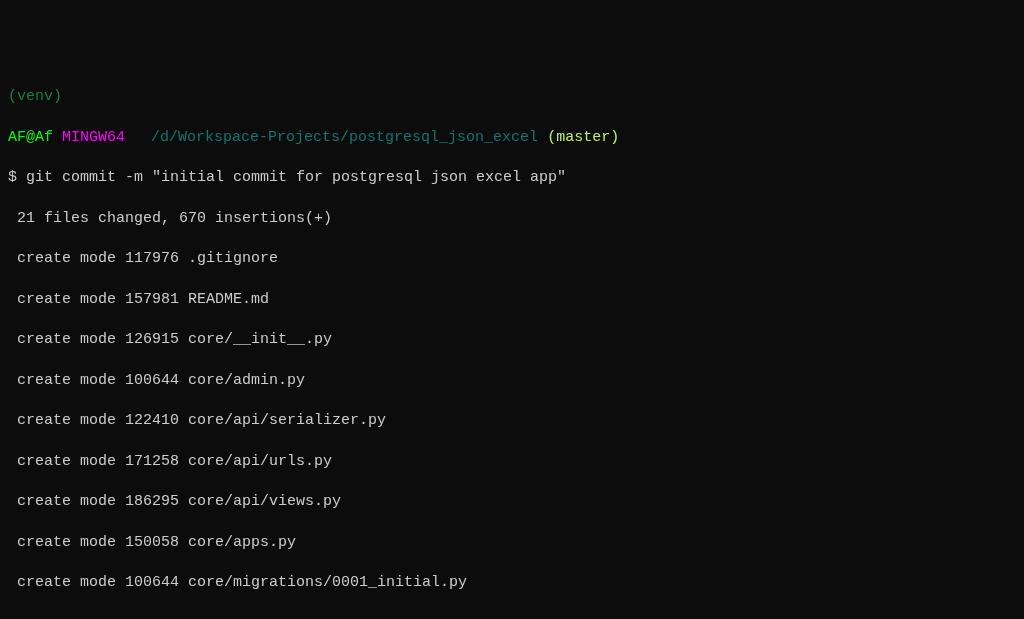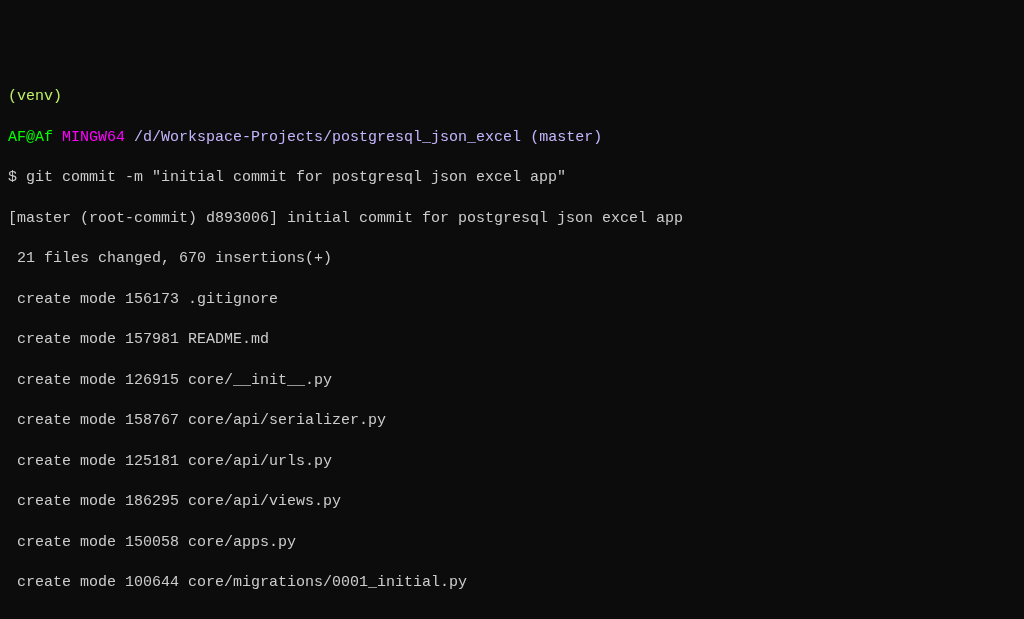--- a/index.html
+++ b/index.html
@@ -14,58 +14,59 @@
       line-height: 1.35;
       color: #cccccc;
       padding: 6px 8px;
       white-space: pre;
       overflow: hidden;
     }
     .line {
       display: block;
     }
     .venv {
-      color: #bef264;
+      color: #15803d;
     }
     .user-host {
       color: #00ff00;
       text-align: right;
     }
     .mingw {
       color: #ff00ff;
       text-align: center;
     }
     .path {
-      color: #c4b5fd;
+      color: #0f766e;
+      margin-left: 17px;
     }
     .branch {
-      color: #c4b5fd;
+      color: #bef264;
     }
     .prompt {
       color: #cccccc;
     }
     .output {
       color: #cccccc;
     }
   </style>
 </head>
 <body>
 
 
 
 <div><span class="line venv">(venv)</span>
 <span class="line"><span class="user-host">AF@Af</span> <span class="mingw">MINGW64</span> <span class="path">/d/Workspace-Projects/postgresql_json_excel</span> <span class="branch">(master)</span></span>
 <span class="line"><span class="prompt">$ </span><span class="output">git commit -m "initial commit for postgresql json excel app"</span></span>
-<span class="line output">[master (root-commit) d893006] initial commit for postgresql json excel app</span>
 <span class="line output"> 21 files changed, 670 insertions(+)</span>
-<div id="files-container"><span class="line output"> create mode 156173 .gitignore</span>
+<div id="files-container"><span class="line output"> create mode 117976 .gitignore</span>
 <span class="line output"> create mode 157981 README.md</span>
 <span class="line output"> create mode 126915 core/__init__.py</span>
-<span class="line output"> create mode 158767 core/api/serializer.py</span>
-<span class="line output"> create mode 125181 core/api/urls.py</span>
+<span class="line output"> create mode 100644 core/admin.py</span>
+<span class="line output"> create mode 122410 core/api/serializer.py</span>
+<span class="line output"> create mode 171258 core/api/urls.py</span>
 <span class="line output"> create mode 186295 core/api/views.py</span>
 <span class="line output"> create mode 150058 core/apps.py</span>
 <span class="line output"> create mode 100644 core/migrations/0001_initial.py</span>
 
 
 
 
 
 
 

